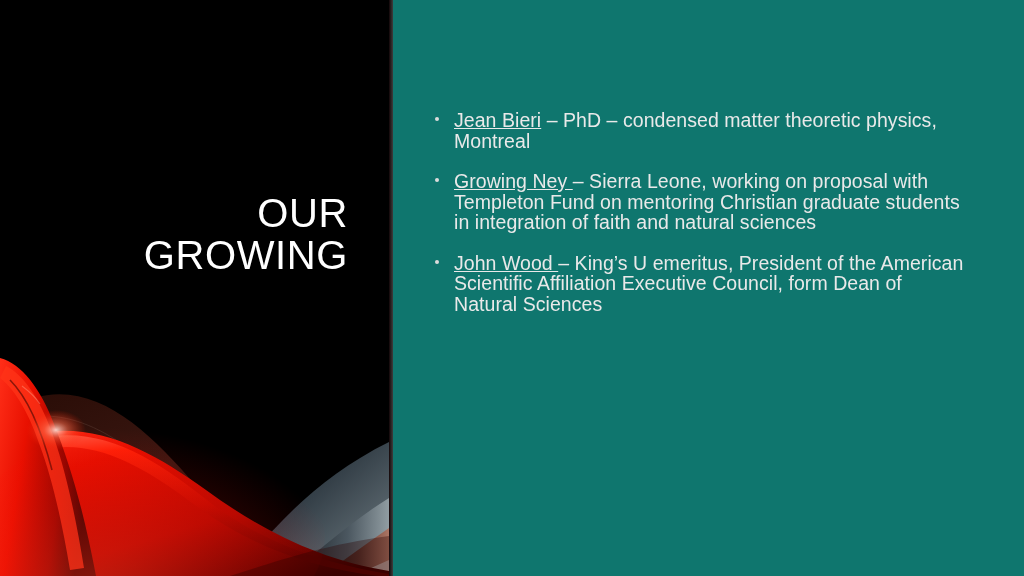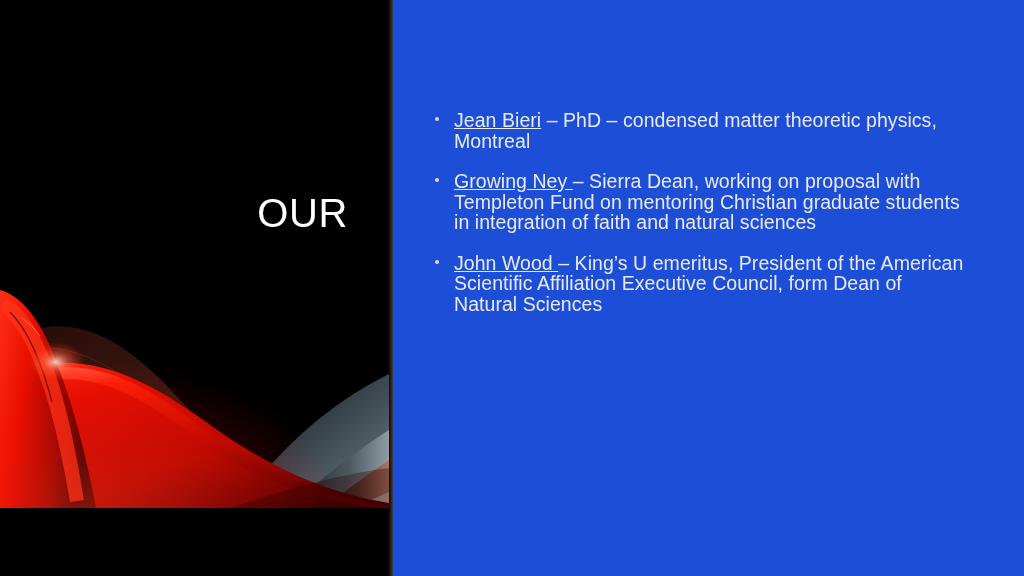--- a/index.html
+++ b/index.html
@@ -18,21 +18,21 @@
     width: 1024px;
     height: 576px;
     display: flex;
     background: #000;
   }
 
   
   .title-panel {
     position: relative;
     width: 389px;
-    height: 508px;
+    height: 576px;
     background: #000000;
     overflow: hidden;
     flex: 0 0 389px;
   }
 
   
   .art {
     position: absolute;
     left: 0;
     bottom: 0;
@@ -60,21 +60,21 @@
     color: #ffffff;
     text-transform: uppercase;
     white-space: nowrap;
   }
 
   
   .body-panel {
     position: relative;
     width: 635px;
     height: 576px;
-    background: #1d4ed8;
+    background: #0f766e;
     flex: 0 0 635px;
   }
   
   .seam {
     position: absolute;
     left: 0; top: 0;
     width: 4px; height: 576px;
     background: linear-gradient(to right, #140608 0%, #2a2525 55%, #3e3e3e 100%);
   }
 
@@ -208,38 +208,39 @@
 
         <ellipse cx="56" cy="84" rx="30" ry="20" fill="url(#gGlowTip)"></ellipse>
         <ellipse cx="150" cy="190" rx="175" ry="115" fill="url(#gGlowBroad)"></ellipse>
 
         <path d="M230,230 C270,218 316,200 389,190 L389,230 Z" fill="#2a0300" opacity="0.35"></path>
       </svg>
     </div>
 
     <div class="title-block">
       <span class="title-line">Our</span>
+      <span class="title-line">Growing</span>
     </div>
   </div>
 
   <div class="body-panel">
     <div class="seam"></div>
 
     <div class="bullet-list">
 
       <p class="bullet">
         <span class="dot"></span>
         <span class="lead">Jean Bieri</span>
         <span> – PhD – condensed matter theoretic physics, Montreal</span>
       </p>
 
       <p class="bullet">
         <span class="dot"></span>
         <span class="lead">Growing Ney </span>
-        <span>– Sierra Dean, working on proposal with Templeton Fund on mentoring Christian graduate students in integration of faith and natural sciences</span>
+        <span>– Sierra Leone, working on proposal with Templeton Fund on mentoring Christian graduate students in integration of faith and natural sciences</span>
       </p>
 
 
       <p class="bullet">
         <span class="dot"></span>
         <span class="lead">John Wood </span>
         <span>– King’s U emeritus, President of the American Scientific Affiliation Executive Council, form Dean of Natural Sciences</span>
       </p>
 
     </div>

